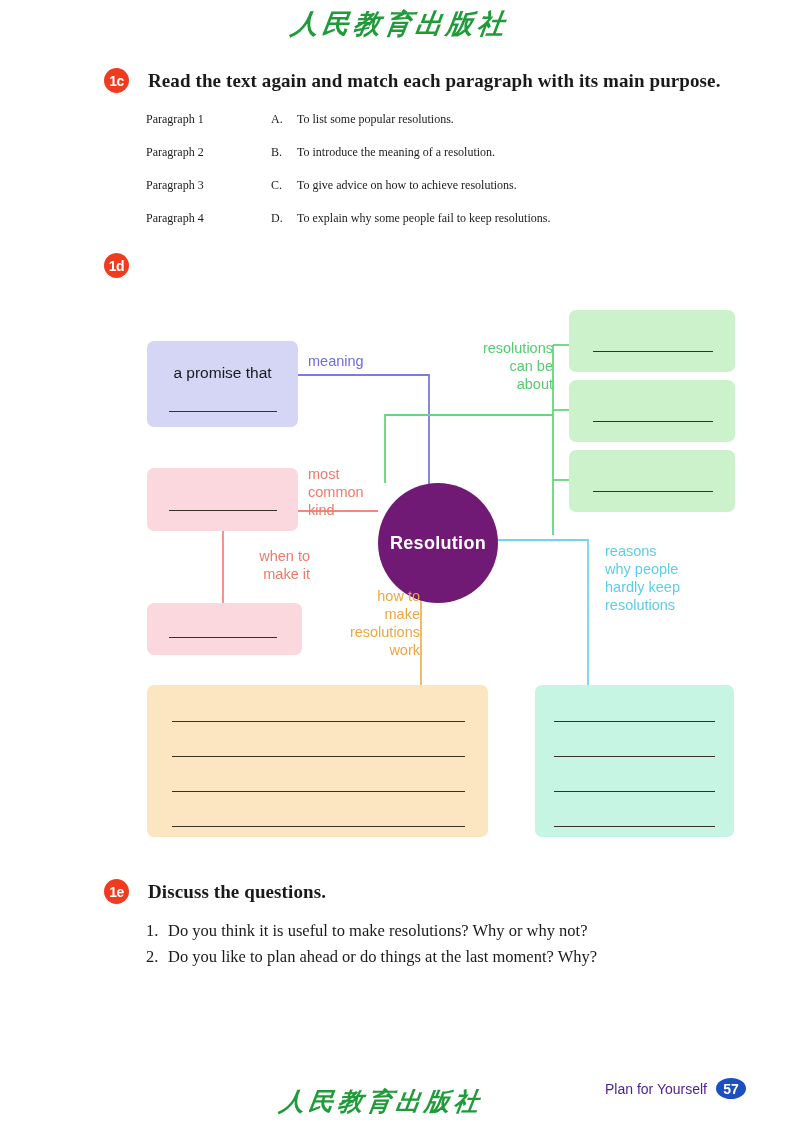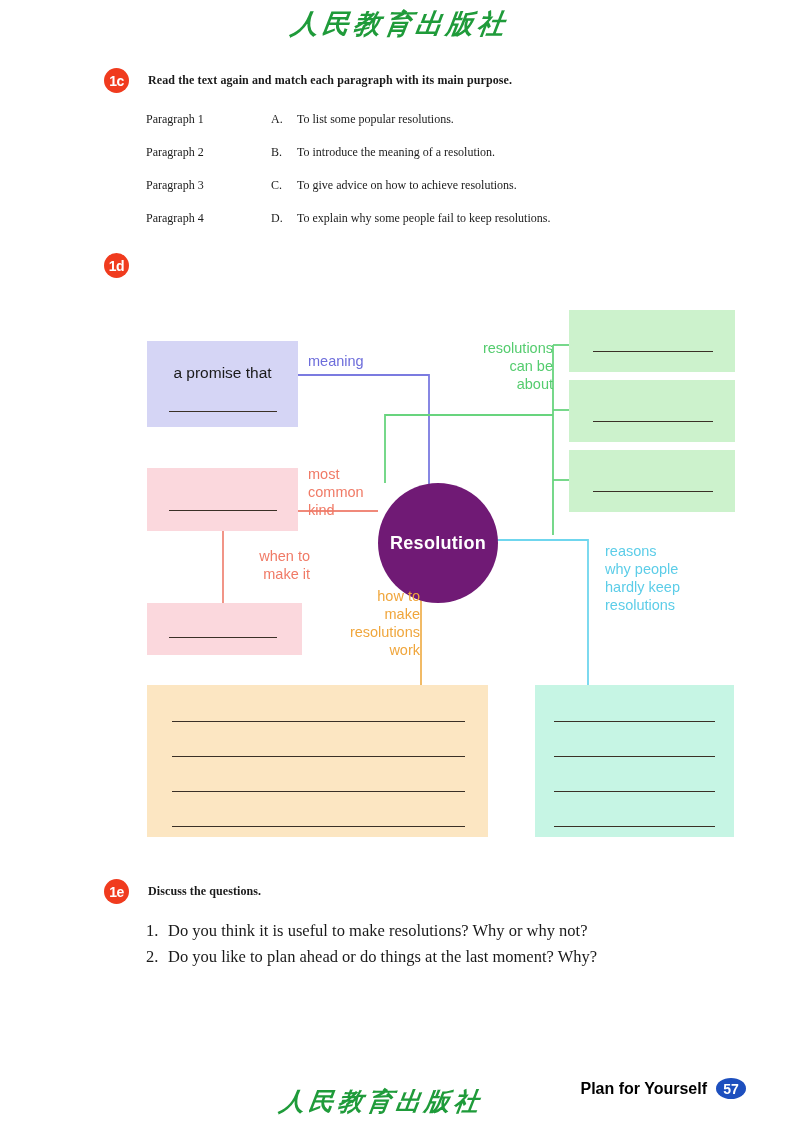--- a/index.html
+++ b/index.html
@@ -56,21 +56,21 @@
     font-family: "Liberation Sans", sans-serif;
     font-weight: bold;
     font-size: 14px;
     display: flex;
     align-items: center;
     justify-content: center;
     flex: 0 0 auto;
     letter-spacing: -0.5px;
   }
   .task-title {
-    font-size: 12px;
+    font-size: 19px;
     font-weight: bold;
     letter-spacing: 0.1px;
   }
 
   
   .match {
     position: absolute;
     left: 146px;
     top: 103px;
     width: 600px;
@@ -88,21 +88,21 @@
   
   .mindmap {
     position: absolute;
     left: 0;
     top: 295px;
     width: 800px;
     height: 560px;
   }
   .mm-box {
     position: absolute;
-    border-radius: 0;
+    border-radius: 7px;
     box-sizing: border-box;
   }
   .mm-box-text {
     position: absolute;
     left: 0; right: 0;
     text-align: center;
     font-family: "Liberation Sans", sans-serif;
     font-size: 15.5px;
     color: #1a1a1a;
   }
@@ -157,23 +157,23 @@
   .footer {
     position: absolute;
     right: 54px;
     top: 1078px;
     display: flex;
     align-items: center;
     gap: 9px;
   }
   .footer-text {
     font-family: "Liberation Sans", sans-serif;
-    font-weight: bold;
-    font-size: 16px;
-    color: #000000;
+    font-weight: normal;
+    font-size: 14px;
+    color: #4c1d95;
   }
   .footer-page {
     width: 30px;
     height: 21px;
     border-radius: 50%;
     background: #1d4fbe;
     color: #ffffff;
     font-family: "Liberation Sans", sans-serif;
     font-weight: bold;
     font-size: 14px;

